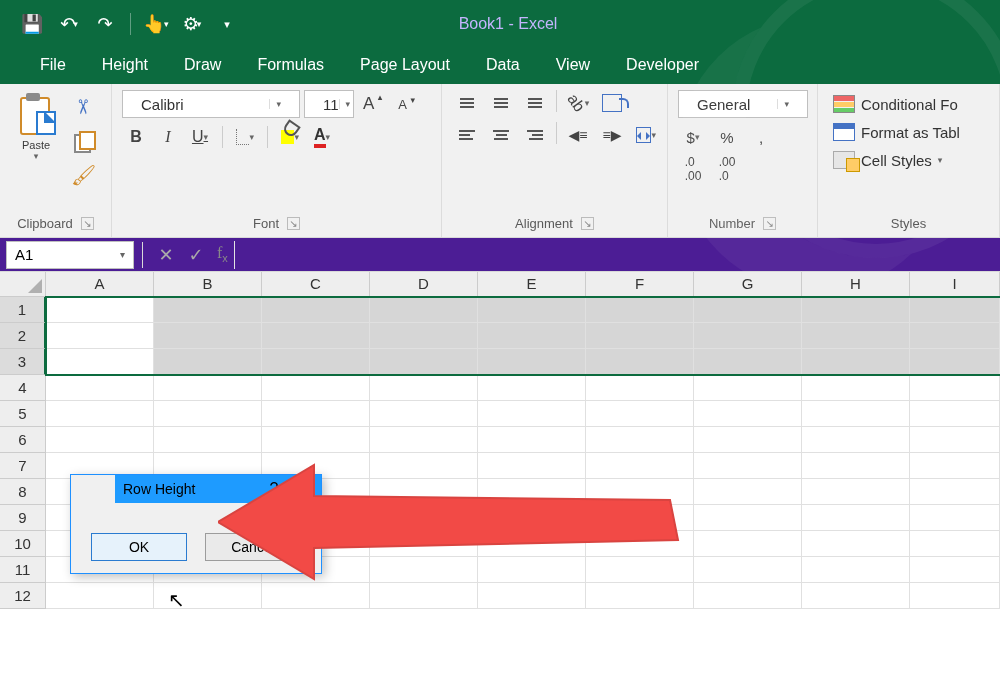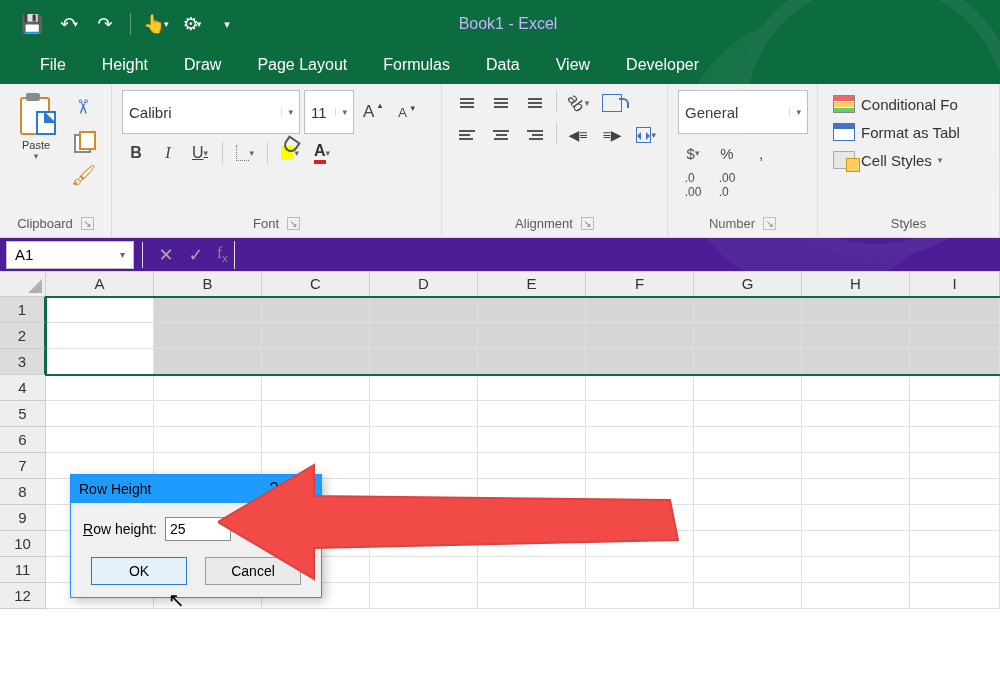--- a/index.html
+++ b/index.html
@@ -49,21 +49,21 @@
 .scis{color:#4472c4;font-size:20px;transform:rotate(90deg);}
 .copy{width:20px;height:20px;position:relative;}
 .copy::before{content:"";position:absolute;left:0;top:3px;width:13px;height:15px;border:2px solid #888;background:#fff;}
 .copy::after{content:"";position:absolute;left:5px;top:0;width:13px;height:15px;border:2px solid #d08b2a;background:#fff;}
 .brush{color:#d08b2a;font-size:20px;}
 
 
 .fontg{width:330px;}
 .fontg .body{flex-direction:column;gap:6px;}
 .fontrow{display:flex;align-items:center;gap:4px;}
-.combo{height:44px;border:1px solid #bfbfbf;background:#fff;display:flex;align-items:center;padding:0 6px;font-size:15px;color:#333;}
+.combo{height:28px;border:1px solid #bfbfbf;background:#fff;display:flex;align-items:center;padding:0 18px;font-size:15px;color:#333;}
 .combo .dd{margin-left:auto;font-size:9px;color:#666;padding-left:6px;border-left:1px solid #ddd;}
 .fontname{width:178px;}
 .fontsize{width:50px;}
 .Aup{font-size:17px;position:relative;}
 .Aup sup{font-size:9px;position:absolute;top:-2px;right:-8px;}
 .Adn{font-size:13px;position:relative;margin-left:10px;}
 .Adn sup{font-size:9px;position:absolute;top:-2px;right:-8px;}
 .fontrow2 .btn{width:28px;height:26px;font-size:16px;}
 .bold{font-weight:bold;}
 .ital{font-style:italic;font-family:Georgia,serif;}
@@ -132,21 +132,21 @@
 .cells{position:relative;flex:1;}
 .row{display:flex;height:26px;}
 .cell{flex:0 0 108px;border-right:1px solid #e0e0e0;border-bottom:1px solid #e0e0e0;}
 .row.sel .cell{background:#d6d6d6;}
 .row.sel .cell.first{background:#fff;}
 .selbox{position:absolute;left:-1px;top:-1px;width:972px;height:80px;border:2px solid #0c6b3f;pointer-events:none;}
 .selbox::after{content:"";position:absolute;right:-4px;bottom:-4px;width:7px;height:7px;background:#0c6b3f;}
 
 
 .dialog{position:absolute;left:70px;top:474px;width:252px;background:#f0f0f0;border:1px solid #1e90ff;box-shadow:3px 3px 10px rgba(0,0,0,.25);}
-.dlg-title{height:28px;background:#1e9bff;display:flex;align-items:center;padding:0 8px;color:#000;font-size:14px;}
+.dlg-title{height:28px;background:#1e9bff;display:flex;align-items:center;padding:0 8px;color:#000;font-size:14px;margin-left:44px;}
 .dlg-title .sp{flex:1;}
 .dlg-title .hb{width:26px;text-align:center;font-size:16px;}
 .dlg-body{padding:14px 12px 12px;}
 .dlg-row{display:flex;align-items:center;gap:8px;}
 .dlg-row label{font-size:14px;}
 .dlg-row label .u{text-decoration:underline;}
 .dlg-row input{width:66px;height:24px;border:1px solid #8a8a8a;font-size:14px;padding:0 4px;background:#fff;}
 .dlg-btns{display:flex;gap:18px;justify-content:center;margin-top:16px;}
 .dlg-btns button{width:96px;height:28px;border:1px solid #9c9c9c;background:#eaeaea;font-size:14px;}
 .dlg-btns button.primary{background:#e6f2fb;border-color:#2a7bd0;}
@@ -176,22 +176,22 @@
         <span class="qdrop" style="font-size:11px;">▾</span>
       </div>
   </div>
   <div class="title">Book1 - Excel</div>
 </div>
 
 <div class="tabs">
   <div class="tab">File</div>
   <div class="tab">Height</div>
   <div class="tab">Draw</div>
+  <div class="tab">Formulas</div>
   <div class="tab">Page Layout</div>
-  <div class="tab">Formulas</div>
   <div class="tab">Data</div>
   <div class="tab">View</div>
   <div class="tab">Developer</div>
 </div>
 
 <div class="ribbon">
 
   <div class="group clip">
     <div class="body">
       <div class="paste btn">
@@ -562,24 +562,20 @@
 </div>
 
 <div class="dialog">
   <div class="dlg-title">
     <span>Row Height</span>
     <span class="sp"></span>
     <span class="hb">?</span>
     <span class="hb">✕</span>
   </div>
   <div class="dlg-body">
-    <div class="dlg-row">
-      <label><span class="u">R</span><span id="restLabel">ow height:</span></label>
-      <input type="text" value="25" style="">
-    </div>
     <div class="dlg-btns">
       <button class="primary">OK</button>
       <button>Cancel</button>
     </div>
   </div>
 </div>
 
 <svg class="arrow" width="480" height="140">
   <defs></defs>
   <polygon points="0,70 96,13 96,44 452,48 460,88 96,96 96,127" fill="#f24a46" stroke="#d94440" stroke-width="2"></polygon>

